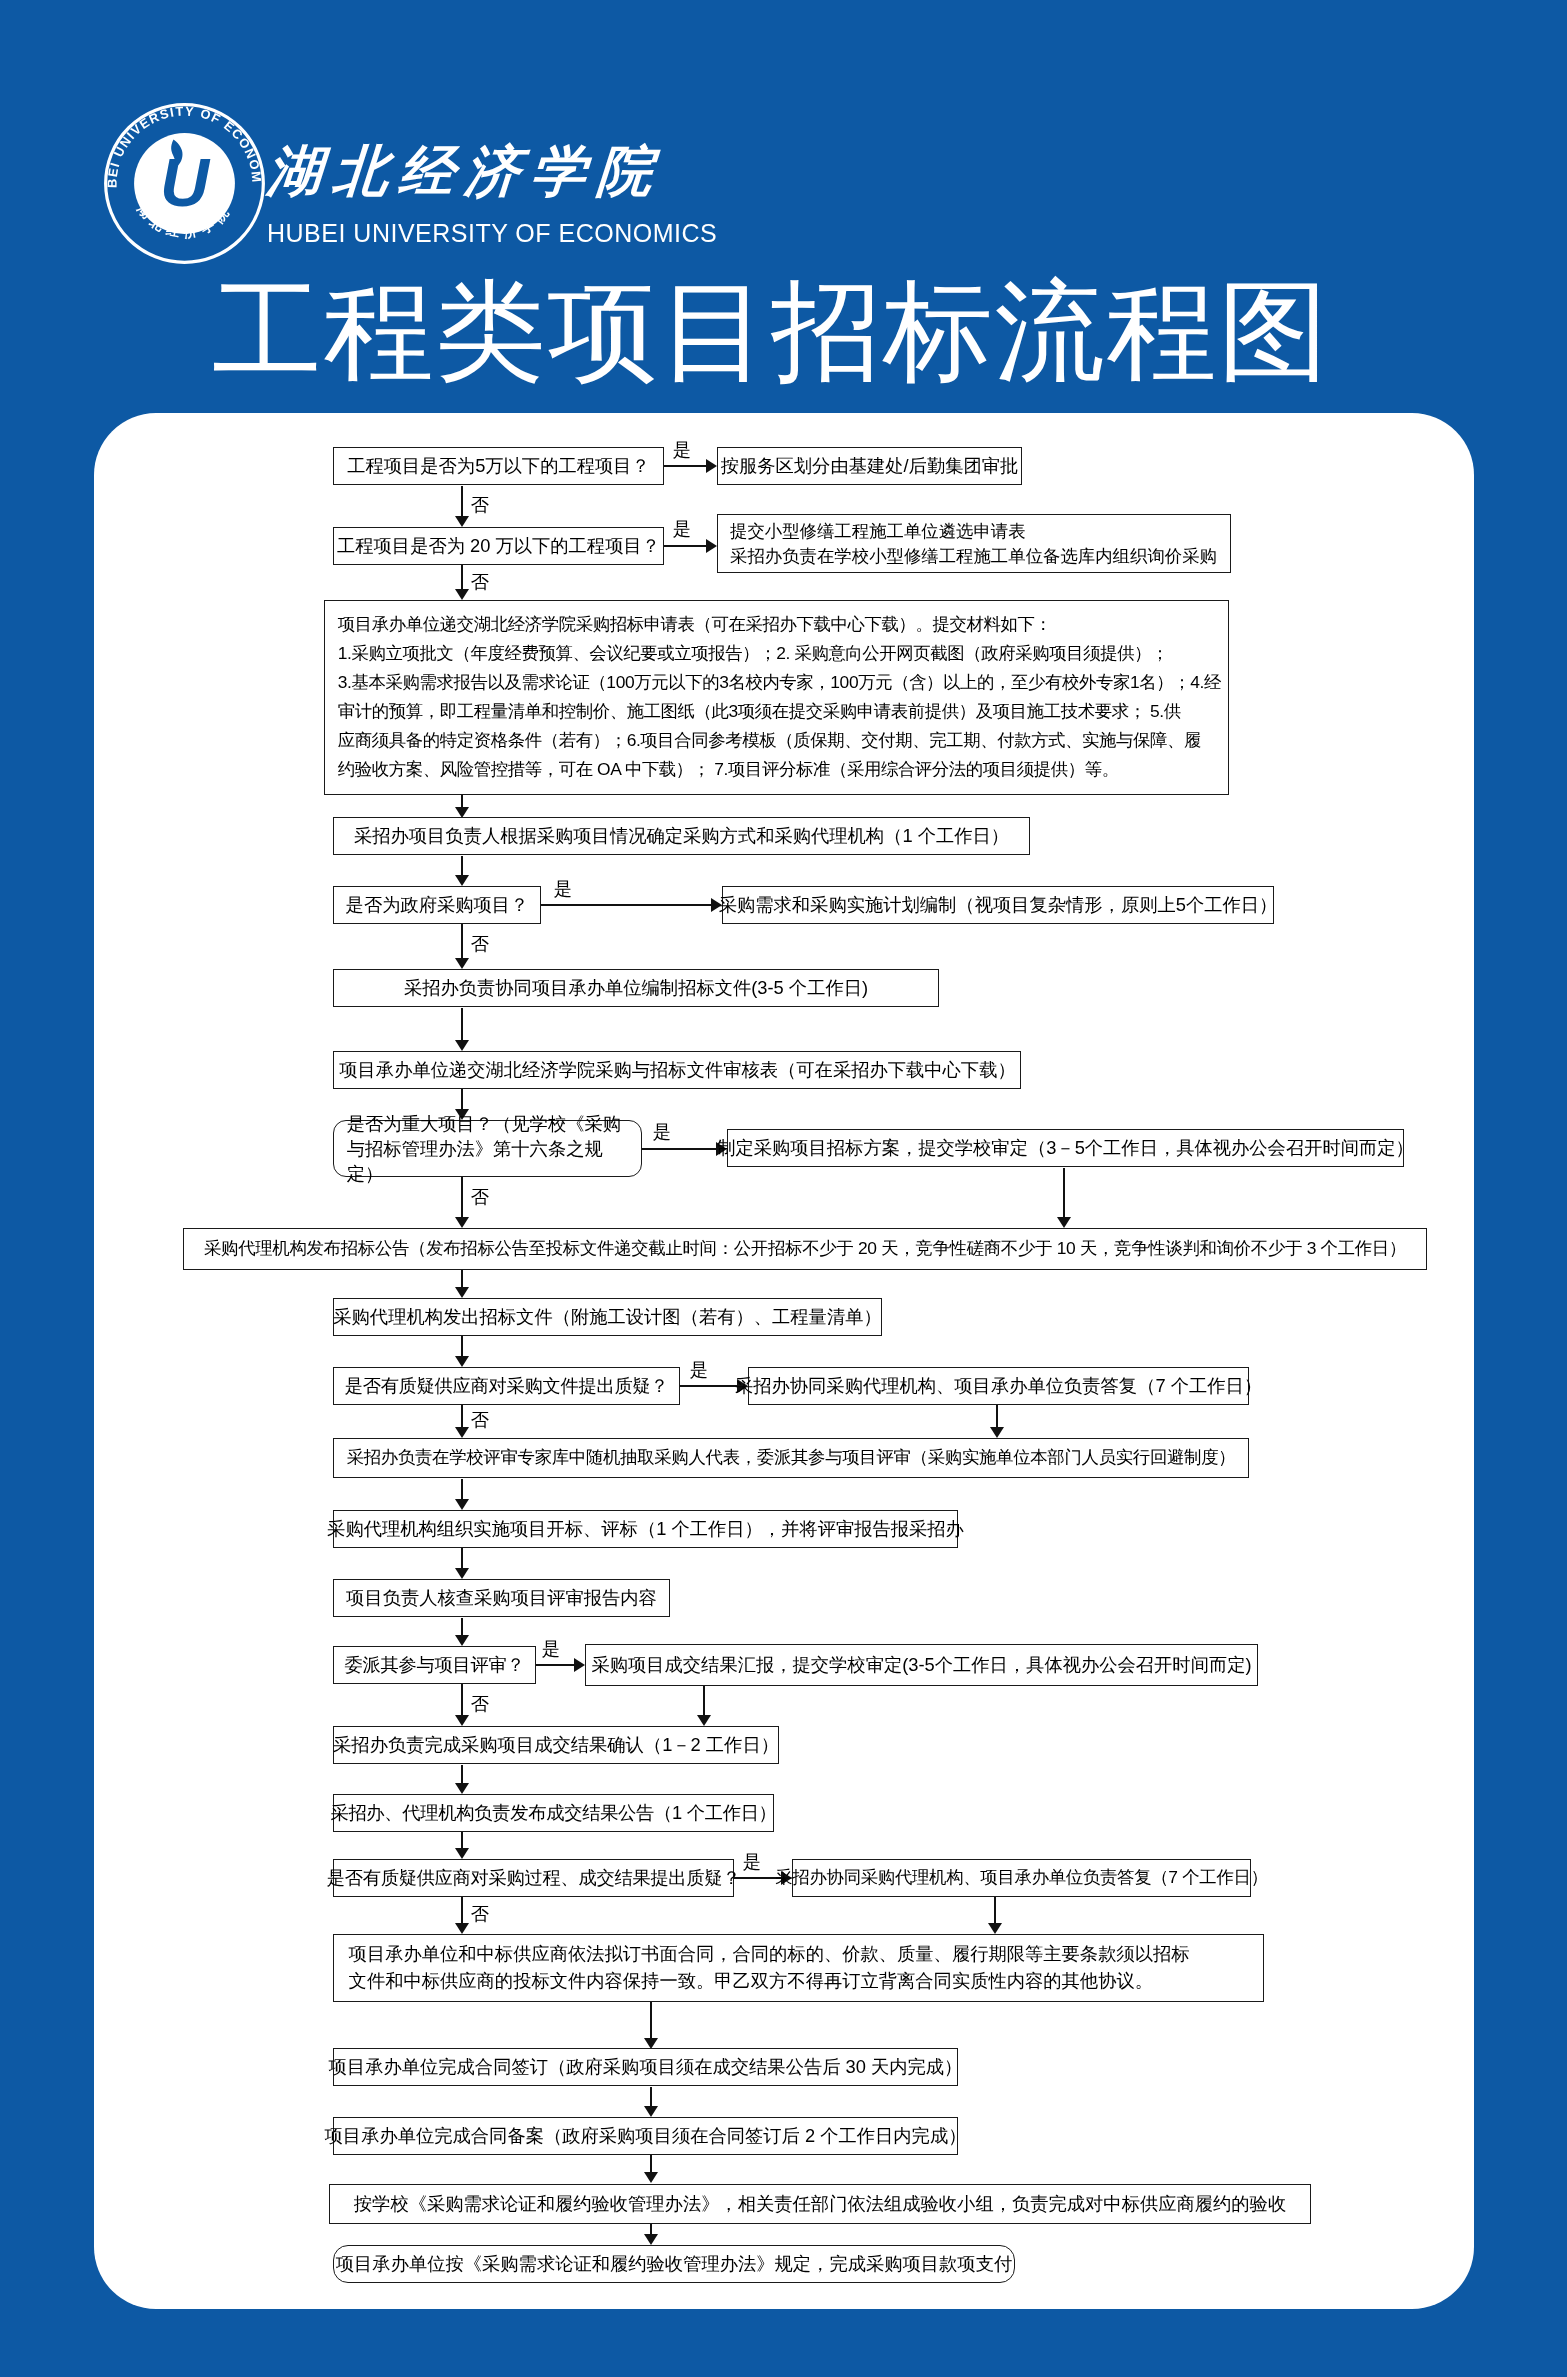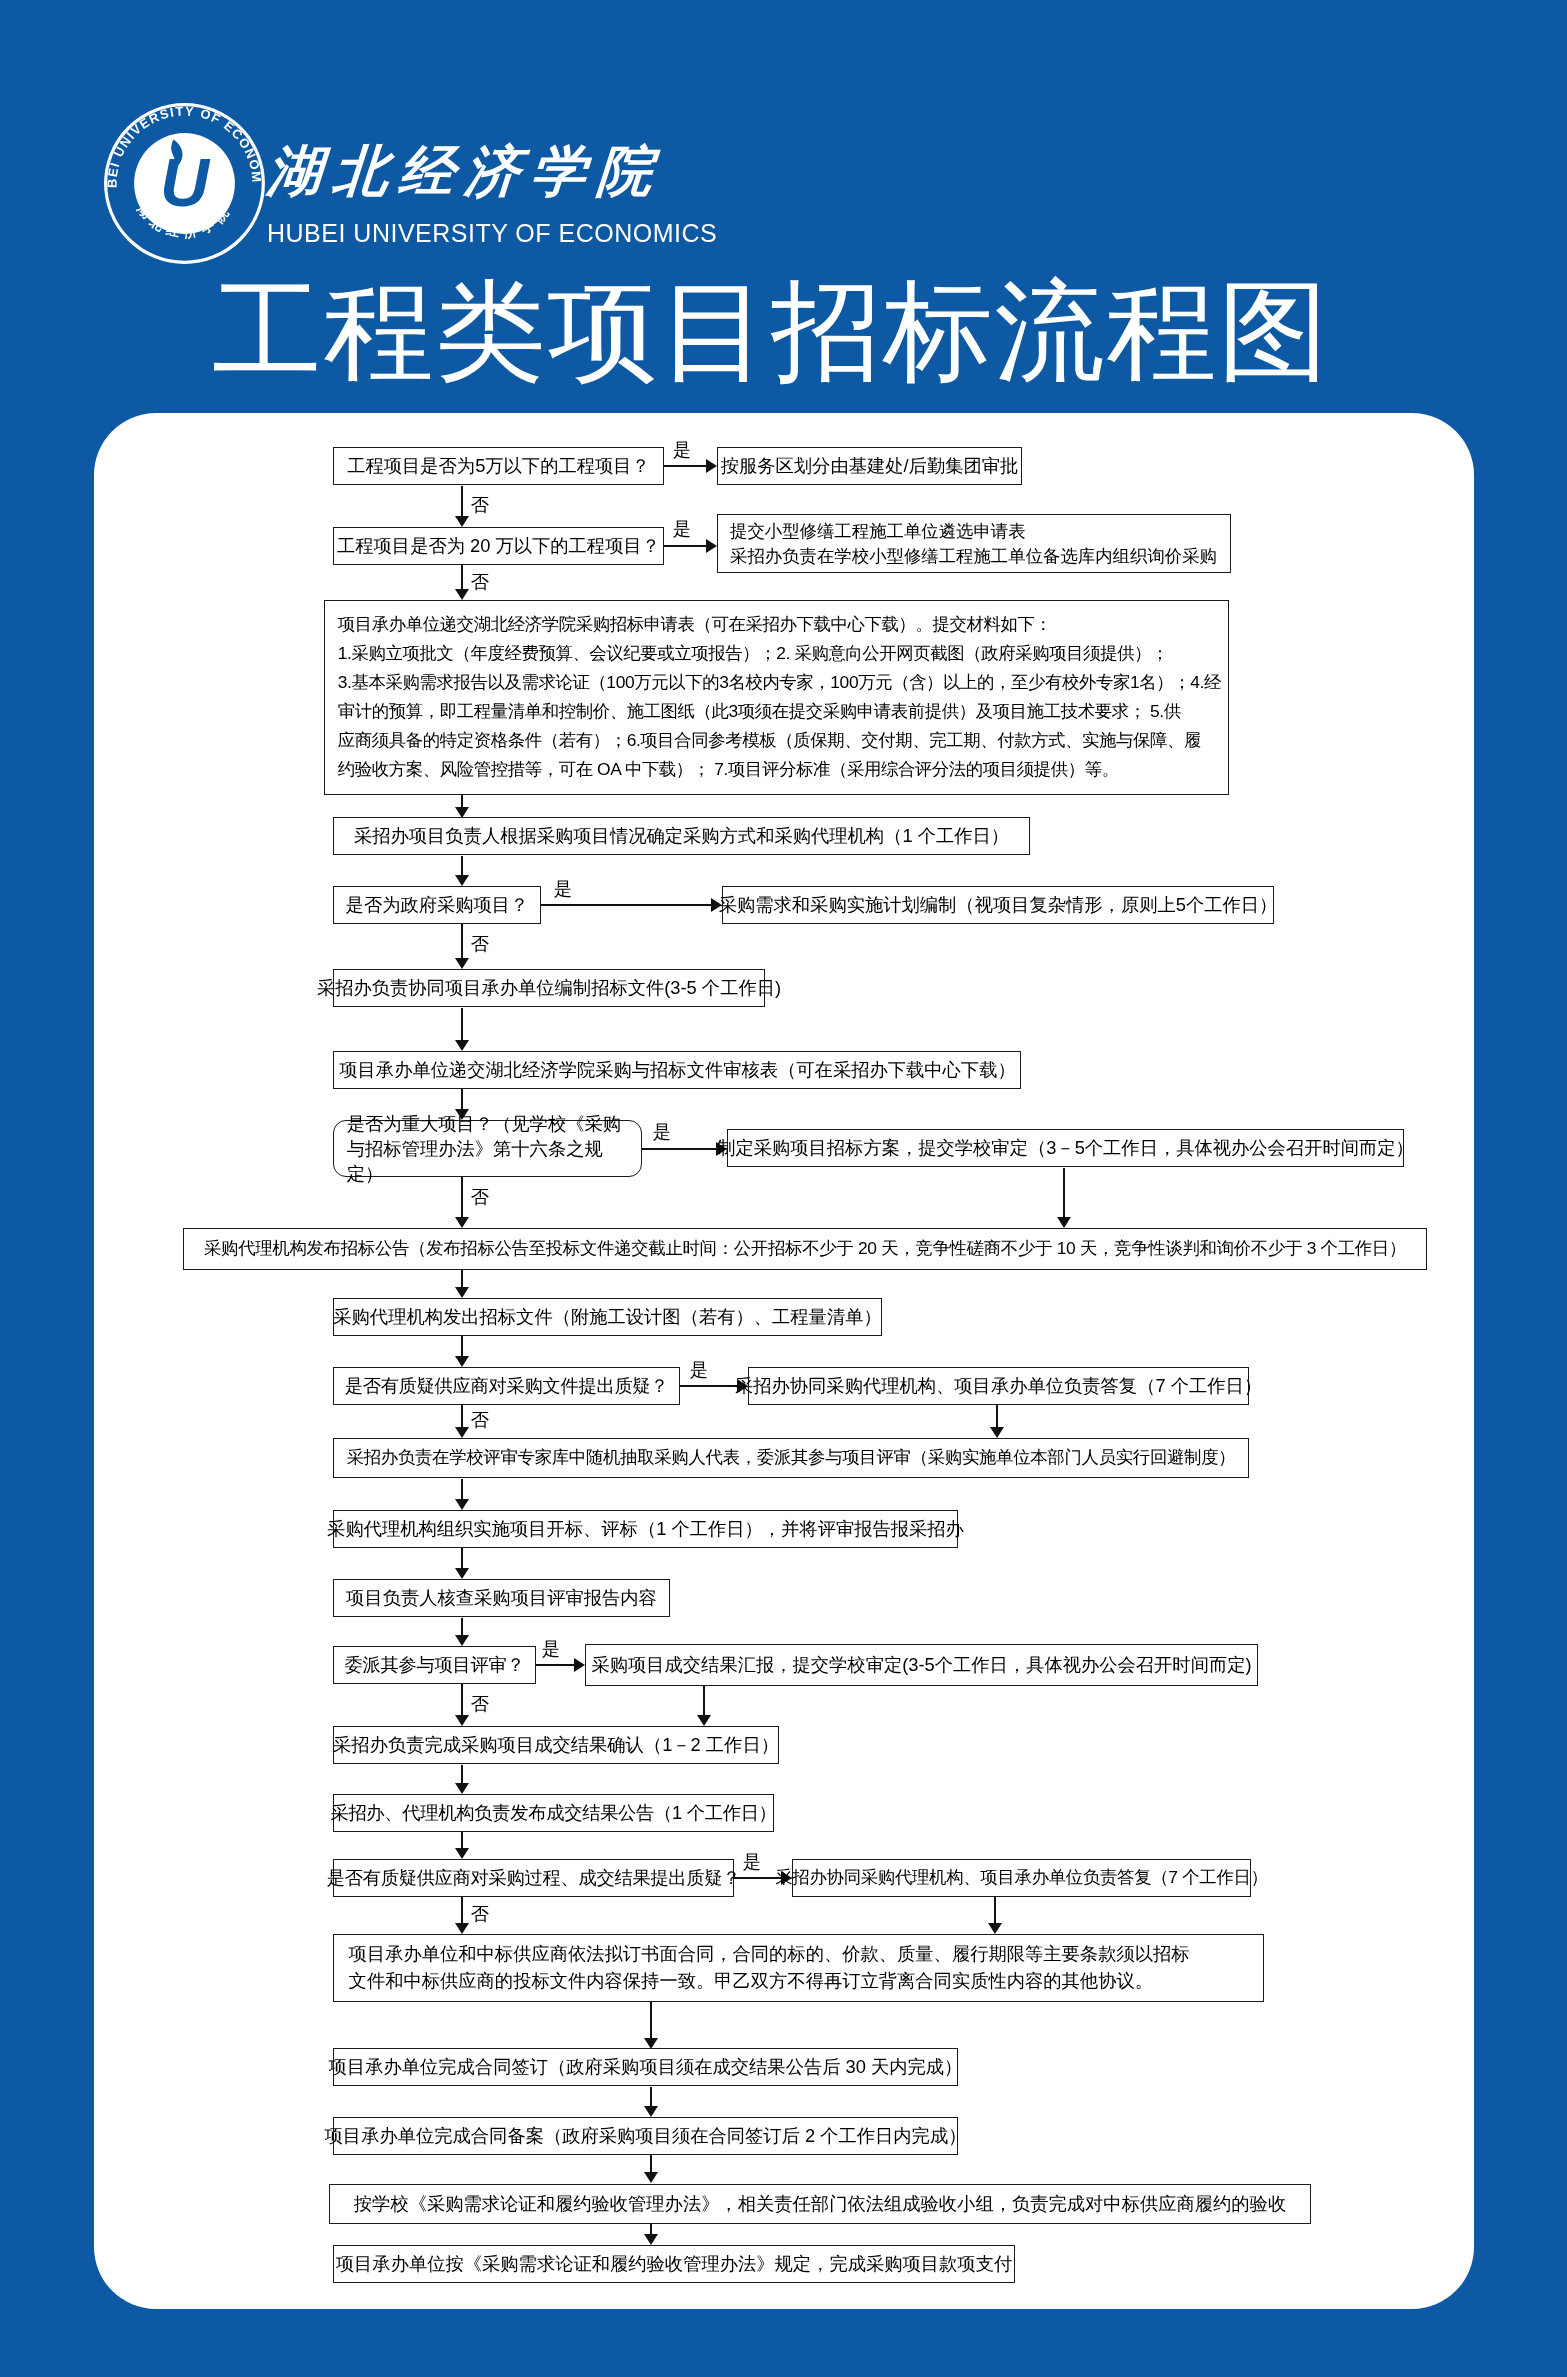--- a/index.html
+++ b/index.html
@@ -108,21 +108,21 @@
   <div class="box" style="left:333px;top:817px;width:697px;height:38px;">采招办项目负责人根据采购项目情况确定采购方式和采购代理机构（1 个工作日）</div>
   <div class="va" style="left:461px;top:856px;height:19px;"></div>
 
   <div class="box" style="left:333px;top:886px;width:208px;height:38px;">是否为政府采购项目？</div>
   <span class="yn" style="left:552px;top:878px;">是</span>
   <div class="ha" style="left:541px;top:904px;width:170px;"></div>
   <div class="box" style="left:722px;top:886px;width:552px;height:38px;">采购需求和采购实施计划编制（视项目复杂情形，原则上5个工作日）</div>
   <div class="va" style="left:461px;top:924px;height:34px;"></div>
   <span class="yn" style="left:469px;top:933px;">否</span>
 
-  <div class="box" style="left:333px;top:969px;width:432px;height:38px;">采招办负责协同项目承办单位编制招标文件(3-5 个工作日)</div>
+  <div class="box" style="left:333px;top:969px;width:606px;height:38px;">采招办负责协同项目承办单位编制招标文件(3-5 个工作日)</div>
   <div class="va" style="left:461px;top:1008px;height:32px;"></div>
 
   <div class="box" style="left:333px;top:1051px;width:688px;height:38px;padding-left:12px;">项目承办单位递交湖北经济学院采购与招标文件审核表（可在采招办下载中心下载）</div>
   <div class="va" style="left:461px;top:1089px;height:20px;"></div>
 
   <div class="box left wrap" style="left:333px;top:1120px;width:309px;height:57px;line-height:25px;padding:0 12.8px;">是否为重大项目？（见学校《采购与招标管理办法》第十六条之规定）</div>
   <span class="yn" style="left:651px;top:1121px;">是</span>
   <div class="ha" style="left:642px;top:1148px;width:74px;"></div>
   <div class="box" style="left:727px;top:1129px;width:677px;height:38px;">制定采购项目招标方案，提交学校审定（3－5个工作日，具体视办公会召开时间而定）</div>
   <div class="va" style="left:1063px;top:1168px;height:49px;"></div>
@@ -182,15 +182,15 @@
 
   <div class="box" style="left:333px;top:2048px;width:625px;height:38px;">项目承办单位完成合同签订（政府采购项目须在成交结果公告后 30 天内完成）</div>
   <div class="va" style="left:650px;top:2087px;height:19px;"></div>
 
   <div class="box" style="left:333px;top:2117px;width:625px;height:38px;">项目承办单位完成合同备案（政府采购项目须在合同签订后 2 个工作日内完成）</div>
   <div class="va" style="left:650px;top:2155px;height:17.4px;"></div>
 
   <div class="box" style="left:329px;top:2184px;width:982px;height:40px;">按学校《采购需求论证和履约验收管理办法》，相关责任部门依法组成验收小组，负责完成对中标供应商履约的验收</div>
   <div class="va" style="left:650px;top:2224px;height:10px;"></div>
 
-  <div class="box" style="left:333px;top:2245px;width:682px;height:38px;">项目承办单位按《采购需求论证和履约验收管理办法》规定，完成采购项目款项支付</div>
+  <div class="box" style="left:333px;top:2245px;width:682px;height:38px;border-radius:15px;">项目承办单位按《采购需求论证和履约验收管理办法》规定，完成采购项目款项支付</div>
 </div>
 
 
 </body></html>

